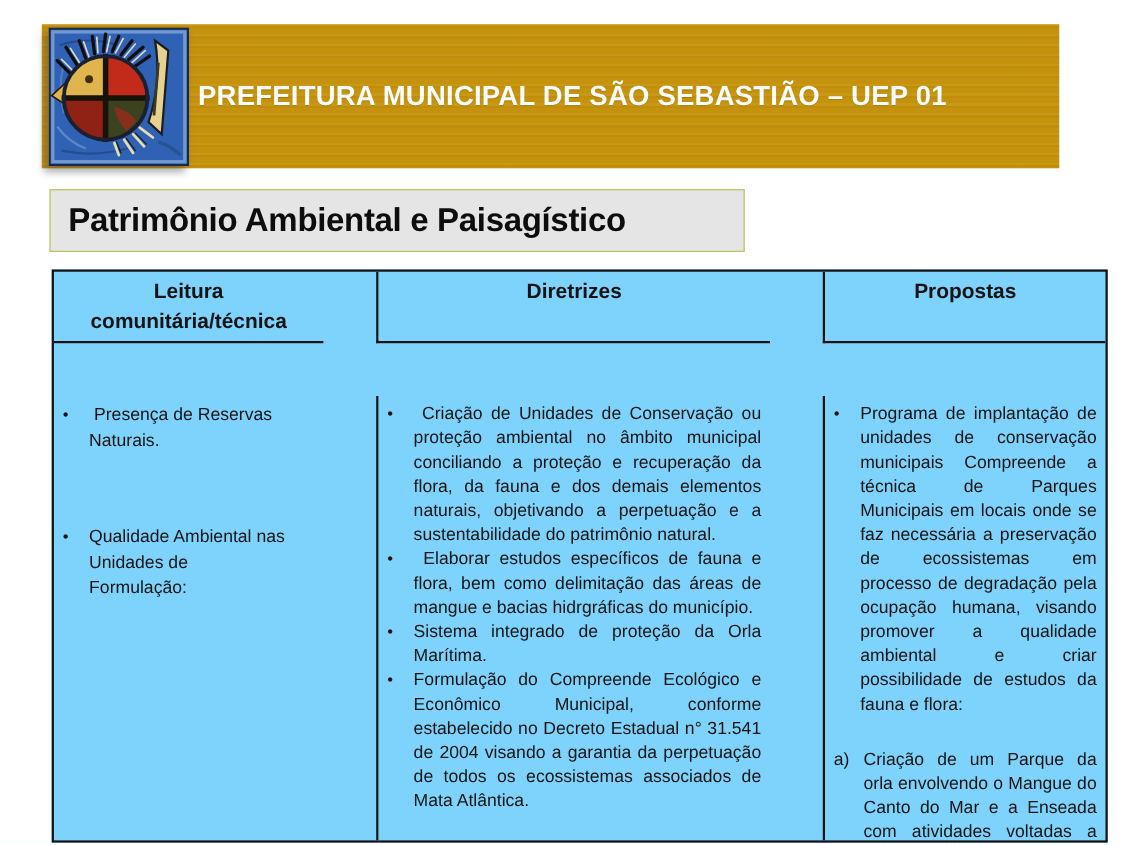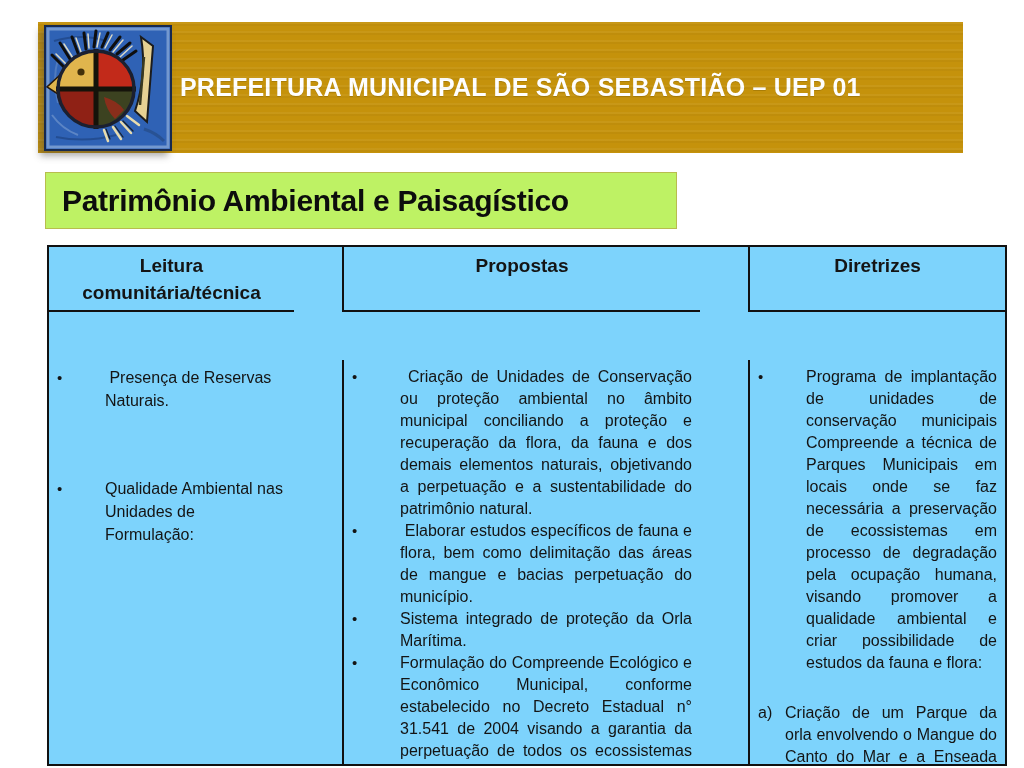--- a/index.html
+++ b/index.html
@@ -42,21 +42,21 @@
   .logo{
     position:absolute;left:44px;top:25px;width:128px;height:126px;
     box-shadow:-4px 5px 7px rgba(70,70,70,0.45);
   }
   .logo svg{display:block;width:100%;height:100%;}
 
   
   .title-box{
     position:absolute;left:45px;top:172px;width:632px;height:57px;
     border:1px solid var(--title-border);
-    display:flex;align-items:center;padding-left:16px;background:#bef264;
+    display:flex;align-items:center;padding-left:16px;background:#e5e5e5;
   }
   .title-box .t{
     font-size:30px;font-weight:bold;color:#0d0d0d;letter-spacing:-0.3px;
     white-space:nowrap;
   }
 
   
   .ttable{
     position:absolute;left:47px;top:245px;width:960px;height:521px;
     border:2px solid var(--table-border);
@@ -69,21 +69,21 @@
   .cdiv{border-left:2px solid var(--table-border);}
   .th{
     font-weight:bold;font-size:19px;line-height:27px;text-align:center;
     padding:5px 4px 0 4px;border-bottom:2px solid var(--table-border);
   }
   .td{padding:6px 8px 0 8px;font-size:16px;line-height:22px;}
   .td.first{line-height:23px;}
 
   .li{display:flex;align-items:flex-start;}
   .li .dot{flex:none;width:24px;font-size:15px;}
-  .li .tx{flex:1;text-align:justify;margin-left:24px;}
+  .li .tx{flex:1;text-align:justify;}
   .td.first .li .tx{text-align:left;white-space:pre-line;}
   .li.gap-big{margin-top:65px;}
   .la{display:flex;align-items:flex-start;margin-top:28px;}
   .la .mk{flex:none;width:27px;}
   .la .tx{flex:1;text-align:justify;}
   b{font-weight:normal;}
 </style>
 </head>
 <body>
 
@@ -157,22 +157,22 @@
     </svg>
   </div>
 
   <div class="title-box">
     <span class="t">Patrimônio Ambiental e Paisagístico</span>
   </div>
 
   <div class="ttable">
 
     <div class="cell th">Leitura comunitária/técnica</div>
+    <div class="cell th cdiv">Diretrizes</div>
     <div class="cell th cdiv">Propostas</div>
-    <div class="cell th cdiv">Diretrizes</div>
 
     <div class="cell td first">
       <div class="li">
         <span class="dot">•</span>
         <span class="tx">&nbsp;Presença de Reservas
 Naturais.</span>
       </div>
       <div class="li gap-big">
         <span class="dot">•</span>
         <span class="tx">Qualidade Ambiental nas
@@ -181,21 +181,21 @@
       </div>
     </div>
 
     <div class="cell td cdiv">
       <div class="li">
         <span class="dot">•</span>
         <div class="tx"><span></span><b>&nbsp;Criação de Unidades de Conservação ou proteção ambiental no âmbito municipal</b><span> conciliando a proteção e recuperação da flora, da fauna e dos demais elementos naturais, objetivando a perpetuação e a sustentabilidade do patrimônio natural.</span></div>
       </div>
       <div class="li">
         <span class="dot">•</span>
-        <div class="tx"><span>&nbsp;Elaborar estudos específicos de fauna e flora, bem como </span><b>delimitação das áreas de mangue</b><span> e bacias perpetuação do município.</span></div>
+        <div class="tx"><span>&nbsp;Elaborar estudos específicos de fauna e flora, bem como </span><b>delimitação das áreas de mangue</b><span> e bacias hidrgráficas do município.</span></div>
       </div>
       <div class="li">
         <span class="dot">•</span>
         <div class="tx"><span>Sistema integrado de proteção da Orla Marítima.</span><b></b><span></span></div>
       </div>
       <div class="li">
         <span class="dot">•</span>
         <div class="tx"><span></span><b>Formulação do Compreende Ecológico e Econômico Municipal,</b><span> conforme estabelecido no Decreto Estadual n° 31.541 de 2004 visando a garantia da perpetuação de todos os ecossistemas associados de Mata Atlântica.</span></div>
       </div>
     </div>

